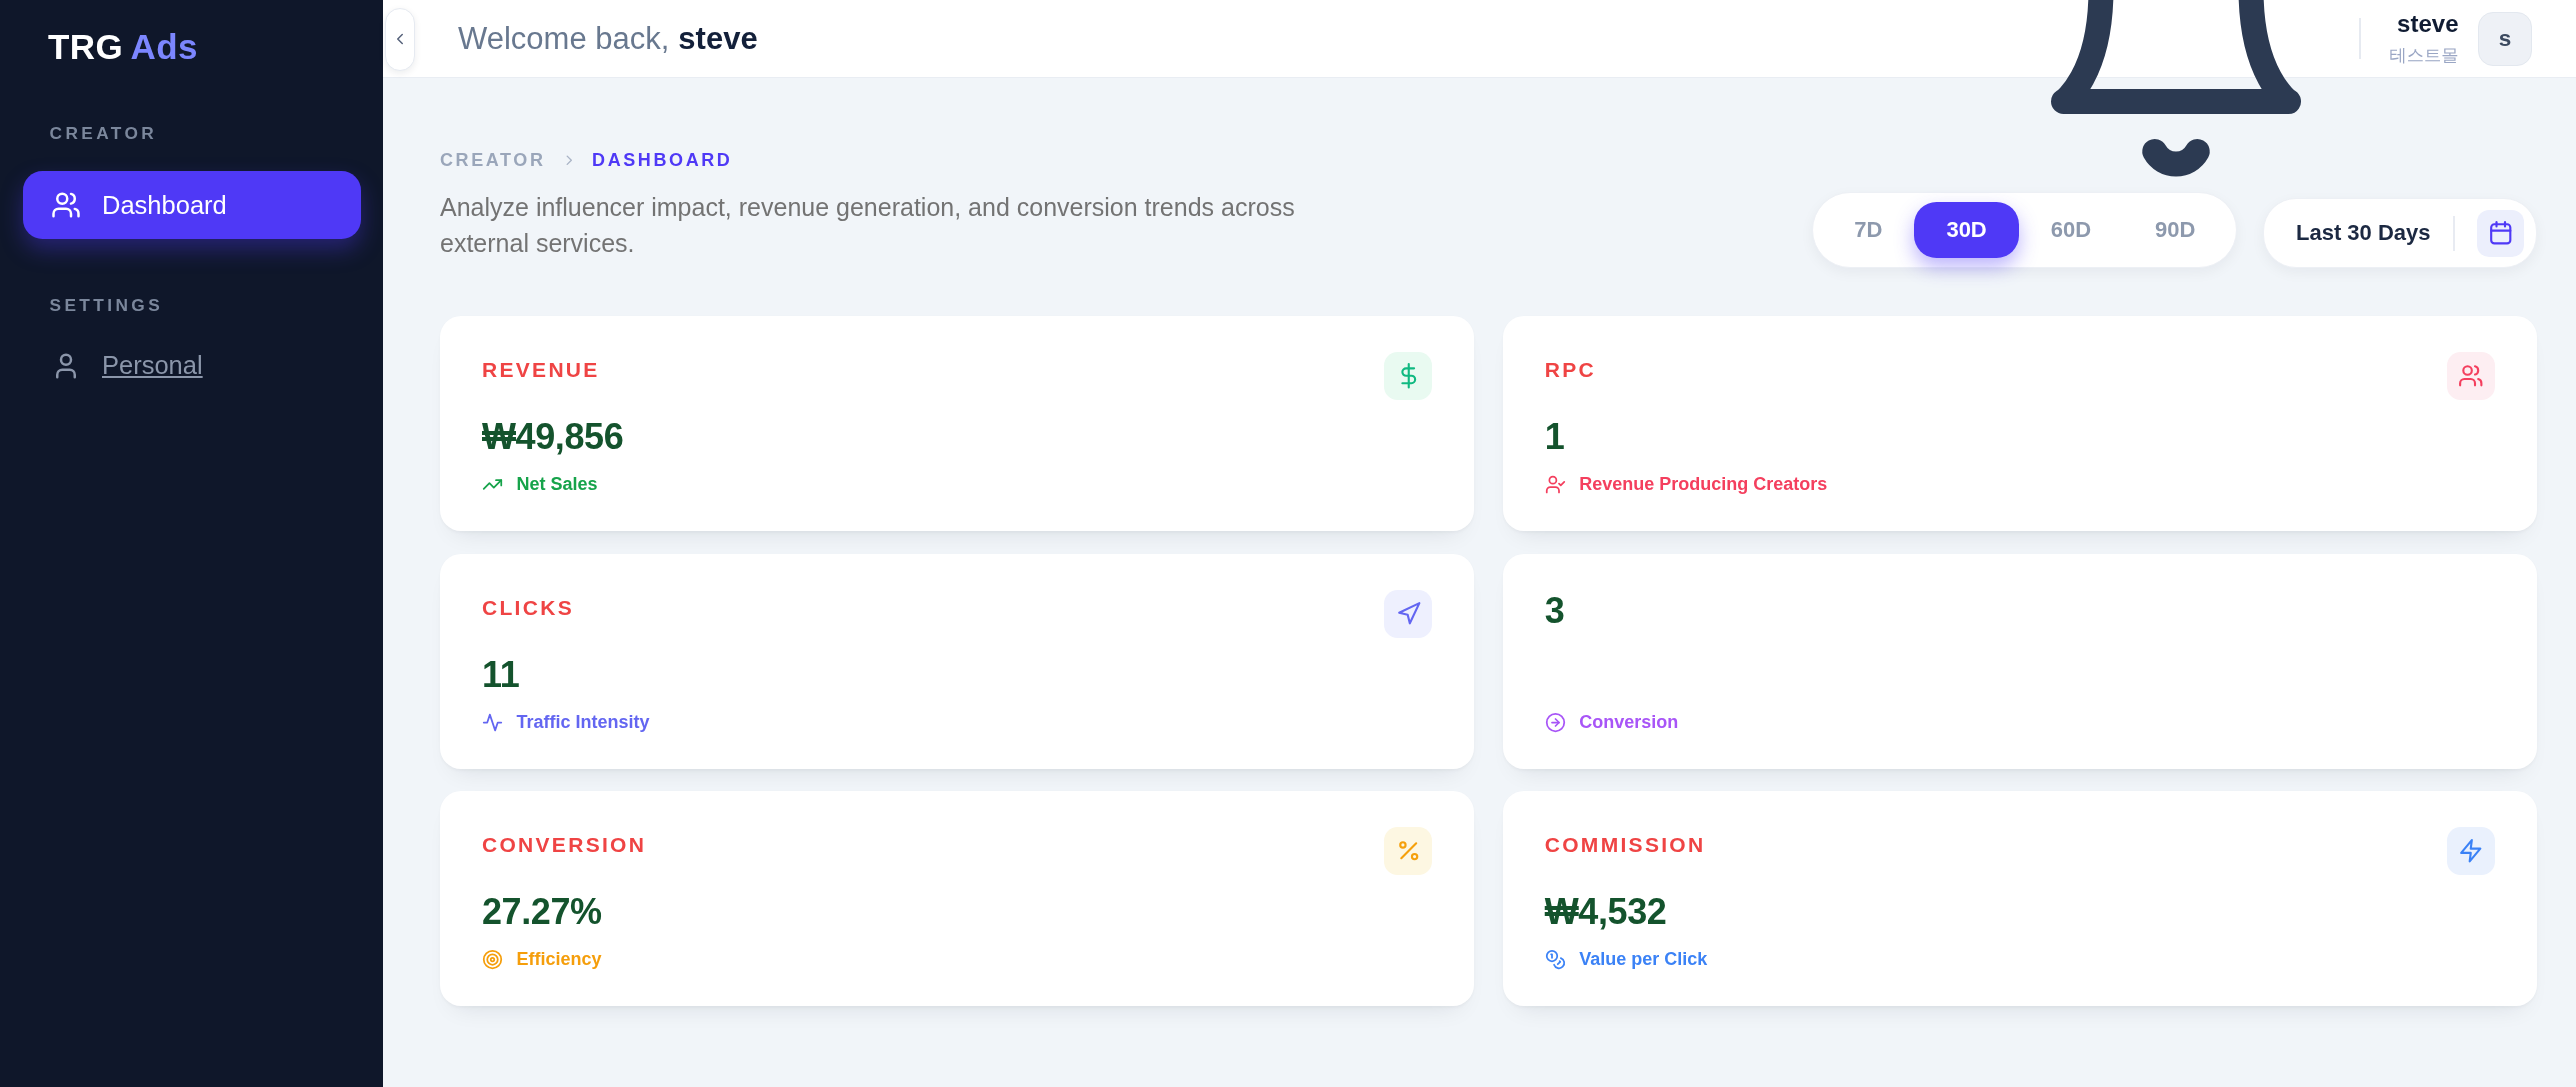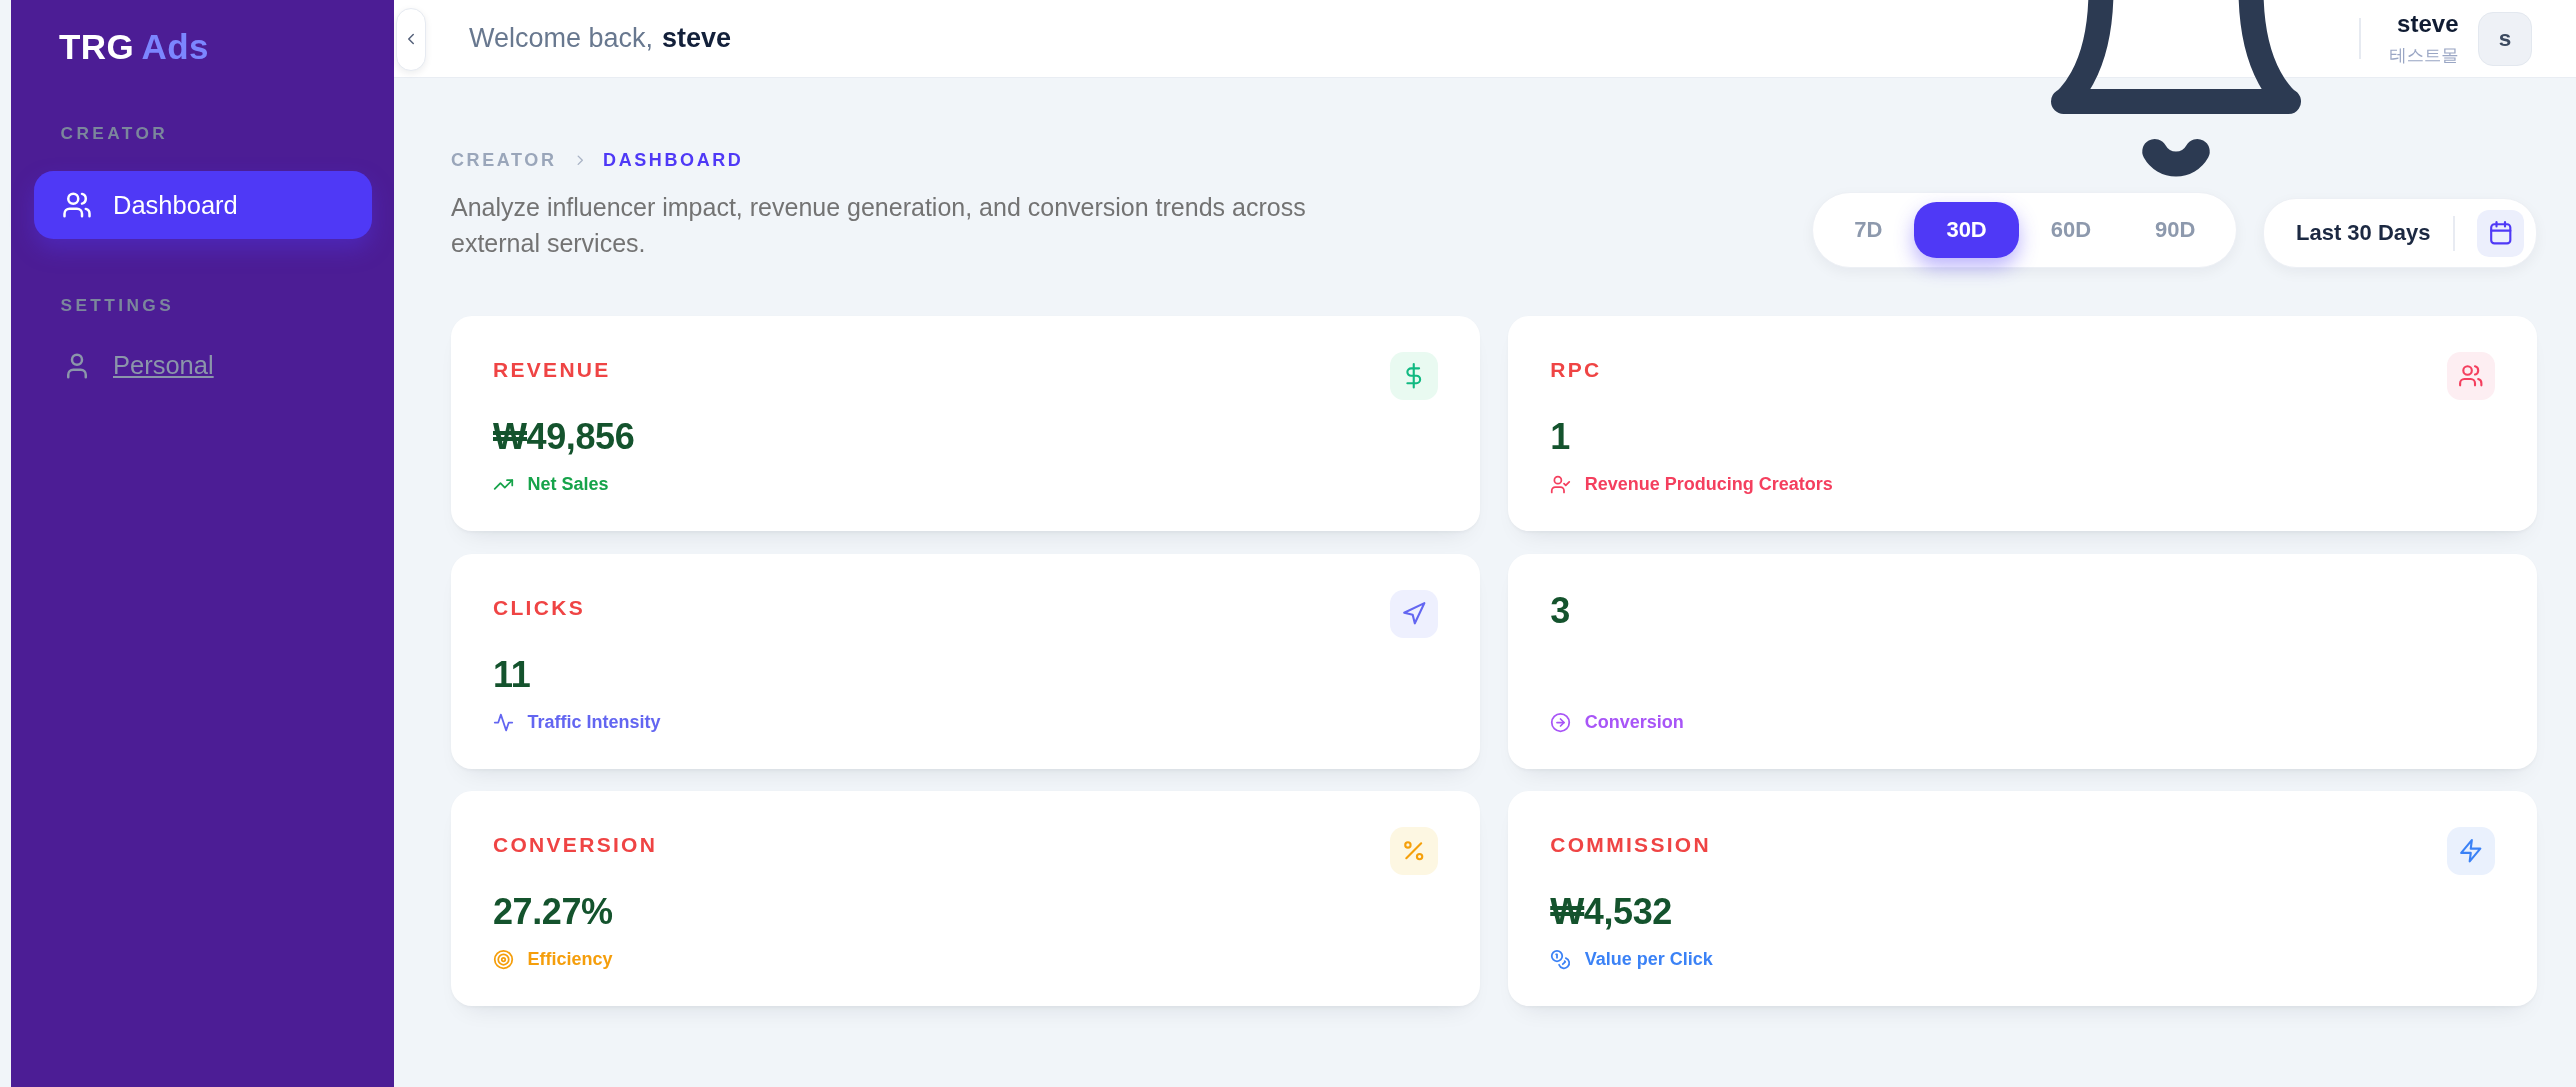--- a/index.html
+++ b/index.html
@@ -1,35 +1,35 @@
 <!DOCTYPE html>
 <html style="--primary: #4f39f6;font-size:12px"><head>
 <meta charset="utf-8">
 <style>
   * { margin:0; padding:0; box-sizing:border-box; }
   html,body { width:2576px; height:1087px; overflow:hidden; }
   body { display:flex; font-family:"Liberation Sans","DejaVu Sans",sans-serif; background:#f1f5f9; color:#0f1b33; }
 
   
-  .sidebar { width:383px; flex-shrink:0; background:#4c1d95; display:flex; flex-direction:column; padding:0 22.5px;margin-left:11px; }
+  .sidebar { width:383px; flex-shrink:0; background:#0f172a; display:flex; flex-direction:column; padding:0 22.5px; }
   .logo-row { display:flex; align-items:center; padding:27px 0 0 25.5px; font-size:35px; font-weight:800; letter-spacing:0.4px; }
   .logo-primary { color:#ffffff; }
   .logo-accent { margin-left:7.5px; }
   .side-section-label { margin:56px 0 0 27px; font-size:17.3px; font-weight:700; letter-spacing:3.4px; color:#7b879c; }
   .side-item { display:flex; align-items:center; gap:21px; height:68px; margin-top:27px; padding:0 28.5px; border-radius:19.5px; font-size:25.5px; cursor:pointer; }
   .side-item.active { background:var(--primary); color:#ffffff; font-weight:500; box-shadow:0 10.5px 22.5px rgba(79,57,246,.35); }
   .side-item.plain { color:#8b96aa; height:54px; margin-top:22.5px;text-decoration:underline; }
   .side-item .ico { width:30px; height:30px; flex-shrink:0; }
 
   
   .main { flex:1; display:flex; flex-direction:column; min-width:0; }
   .header { height:78px; flex-shrink:0; background:#ffffff; border-bottom:1.5px solid #e9edf3; display:flex; align-items:center; position:relative; padding:0 44px 0 75px; }
   .collapse-btn { position:absolute; left:1.5px; top:7.5px; width:30px; height:63px; background:#ffffff; border:0.8px solid #e6eaf1; border-radius:750px; display:flex; align-items:center; justify-content:center; color:#55617a; box-shadow:0 2.3px 7.5px rgba(15,23,42,.08); cursor:pointer; }
   .collapse-btn .ico { width:18px; height:18px; }
-  .greeting { font-size:27px; color:#68788f; }
+  .greeting { font-size:31px; color:#68788f; }
   .greeting b { color:#13203a; font-weight:700; margin-left:9px; }
   .header-right { margin-left:auto; display:flex; align-items:center; gap:28.5px; }
   .bell-wrap { position:relative; color:#2c3a52; cursor:pointer; padding:4.5px; }
   .bell-wrap .ico { width:33px; height:33px; }
   .v-divider { width:1.5px; height:41px; background:#e6eaf1; }
   .profile-chip { display:flex; align-items:center; gap:19.5px; cursor:pointer; }
   .profile-meta { text-align:right; }
   .profile-name { font-size:24px; font-weight:700; color:#101c33; }
   .profile-org { font-size:17.3px; color:#9aa6c4; margin-top:4.5px; }
   .avatar { width:54px; height:54px; border-radius:15px; background:#eef1f6; border:1.5px solid #e3e8ef; display:flex; align-items:center; justify-content:center; font-size:22.5px; font-weight:700; color:#3c4a60; }

